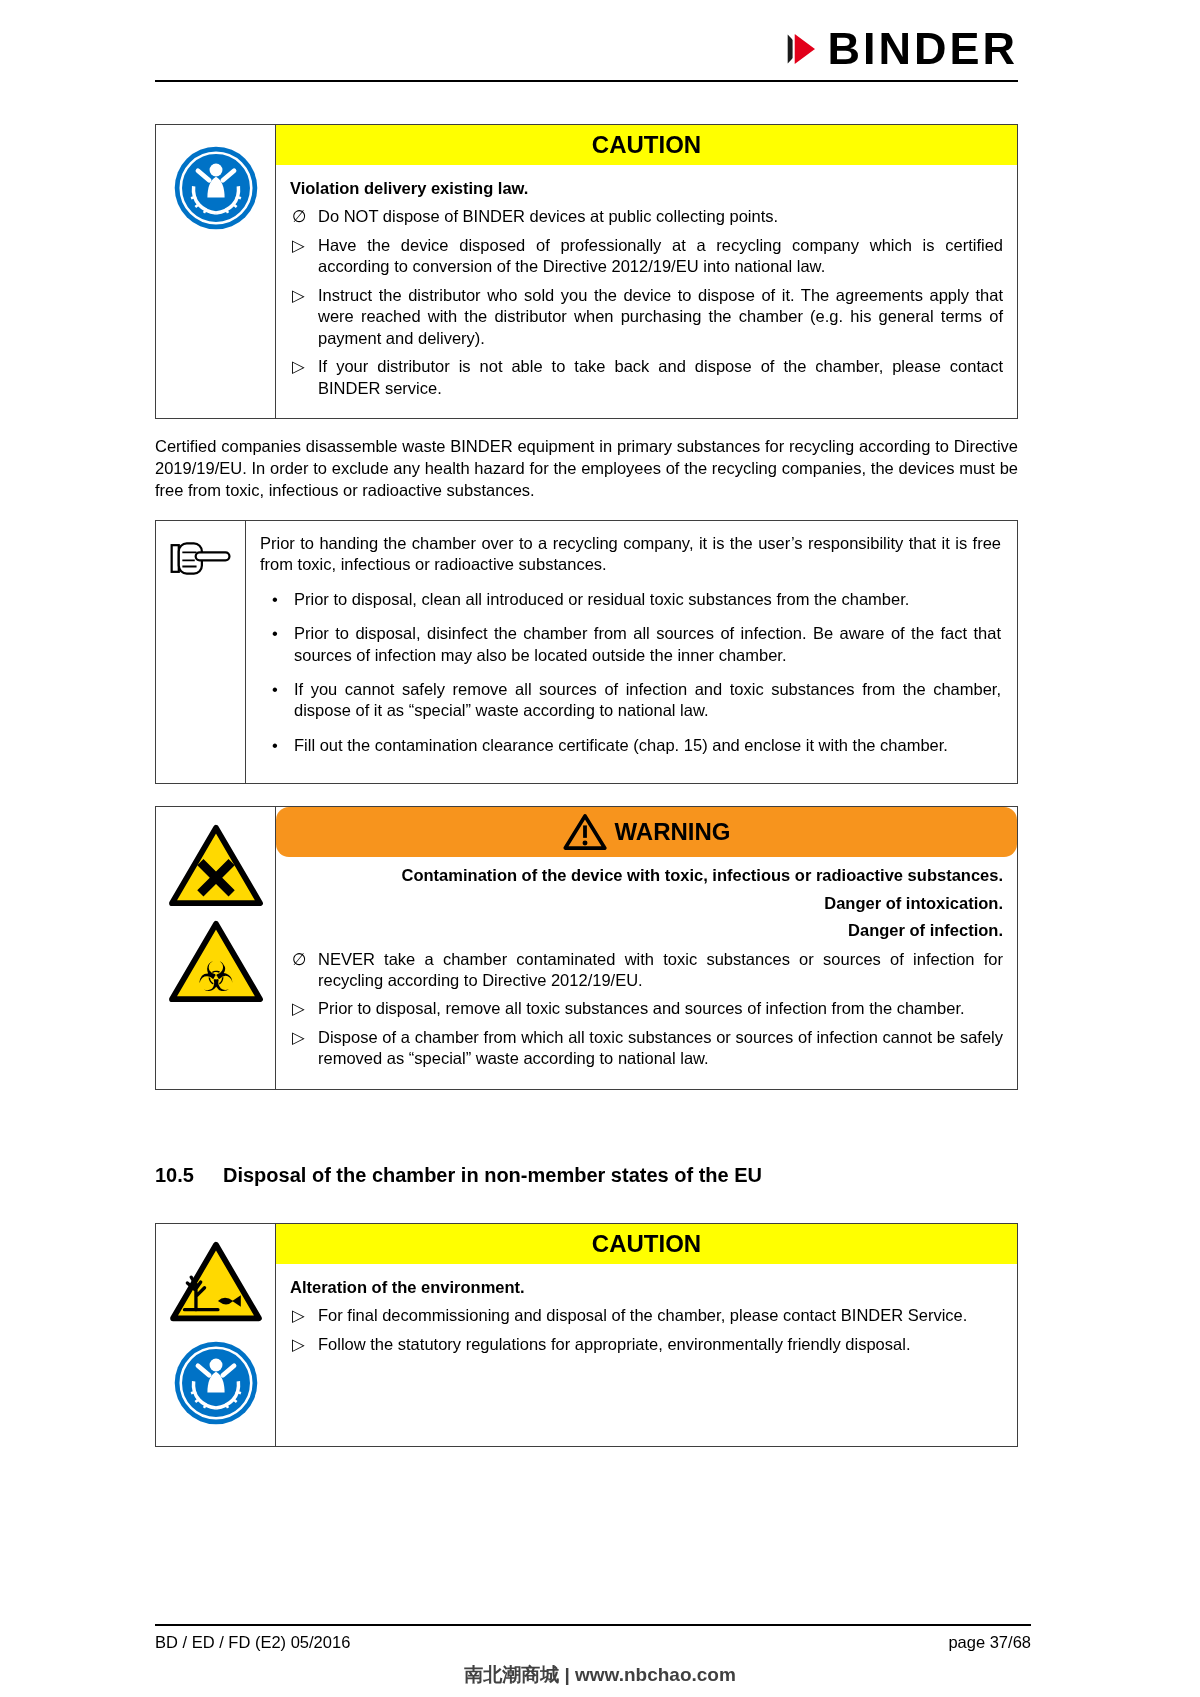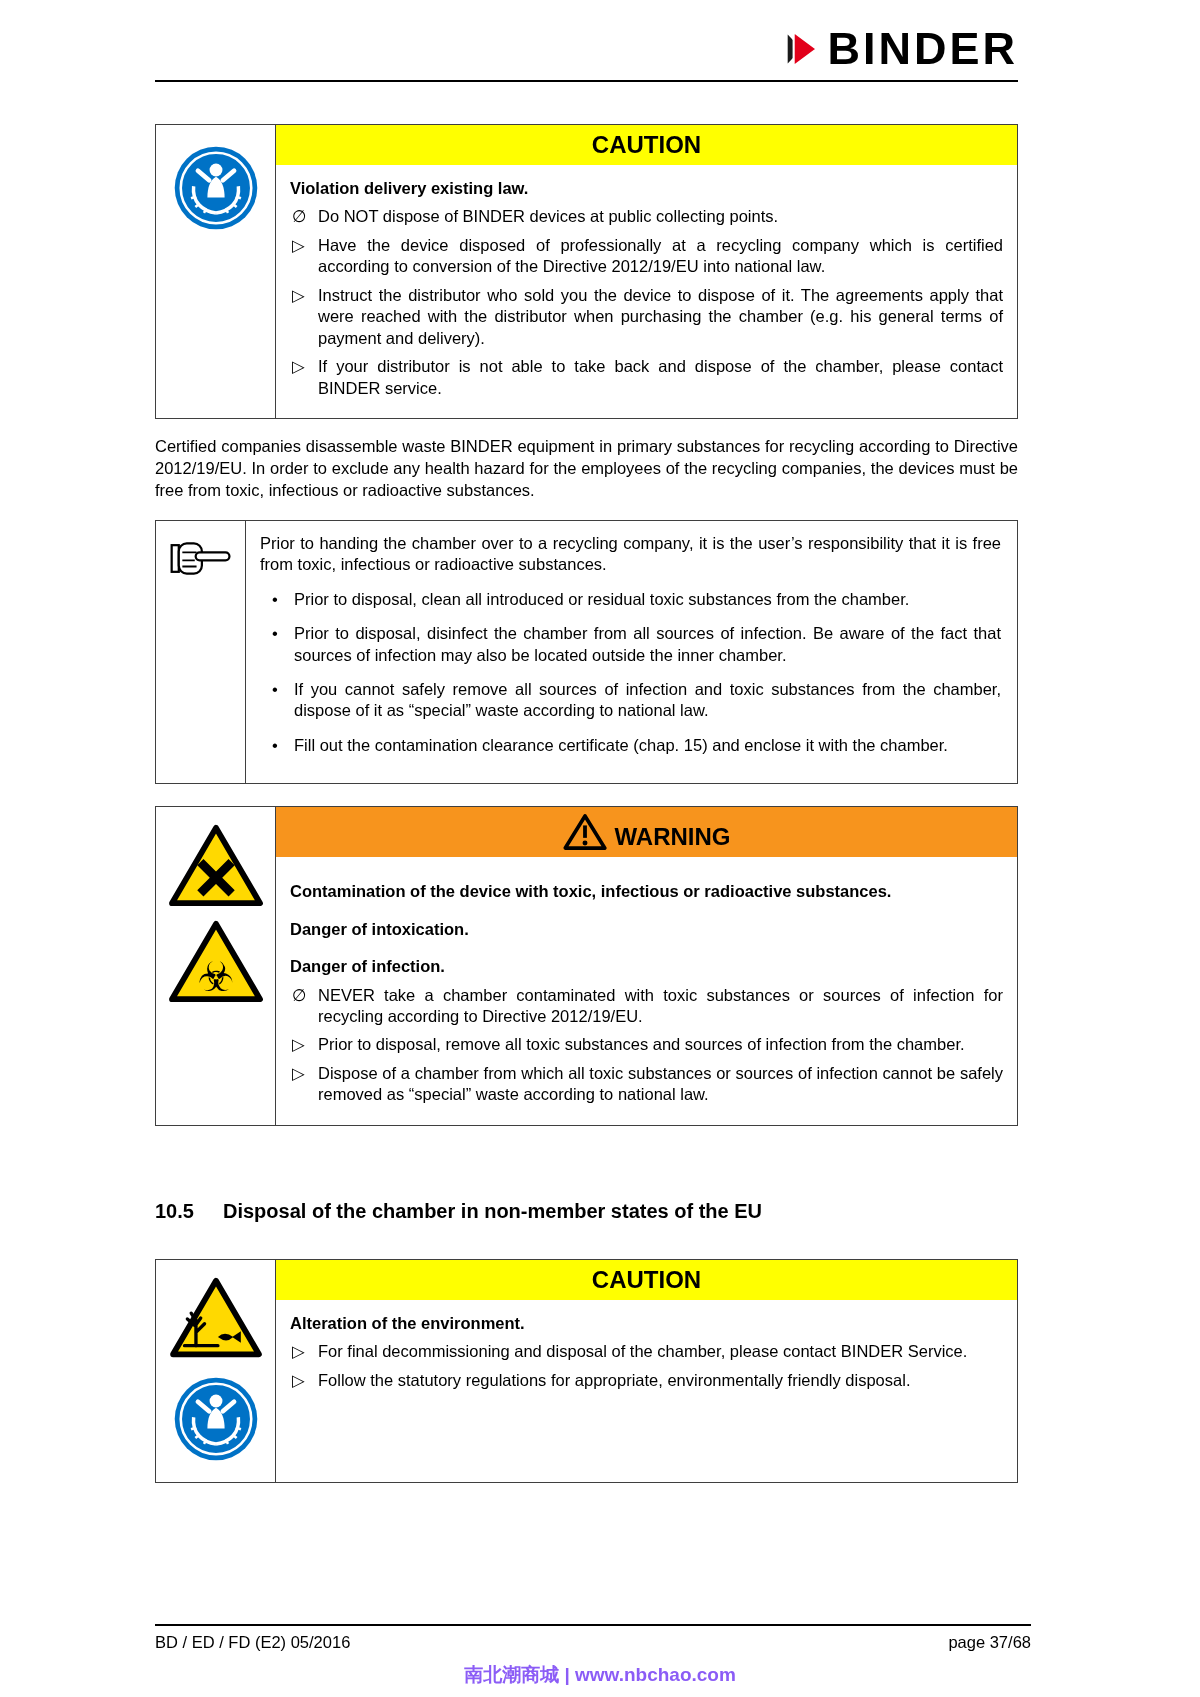--- a/index.html
+++ b/index.html
@@ -13,24 +13,24 @@
   .logo { display:flex; align-items:center; gap:7px; }
   .logo-text { font-size:45px; font-weight:bold; letter-spacing:3px; line-height:1; }
   .header-rule { border:none; border-top:2px solid #000; margin:9px 0 0 0; }
 
   
   .box { display:flex; border:1px solid #3f3f3f; background:#fff; }
   .icon-col { flex:0 0 120px; border-right:1px solid #3f3f3f; display:flex; flex-direction:column; align-items:center; padding:20px 6px; gap:14px; }
   .box-main { flex:1; display:flex; flex-direction:column; min-width:0; }
   .signal { text-align:center; font-weight:bold; font-size:24px; padding:6px 0; }
   .signal.caution { background:#FFFF00; }
-  .signal.warning { background:#F7941D; display:flex; align-items:flex-end; justify-content:center; gap:8px; }
+  .signal.warning { background:#F7941D; display:flex; align-items:center; justify-content:center; gap:8px;border-radius:13px; }
   .box-content { padding:8px 14px 12px 12px; font-size:16.5px; line-height:1.3; }
   .subtitle { font-weight:bold; margin:5px 0 7px 2px; }
-  .bold-line { font-weight:bold; margin:16px 0 6px 2px; }
+  .bold-line { font-weight:bold; margin:0 0 6px 2px;text-align:right; }
   .li { display:flex; margin:7px 0; }
   .li-marker { flex:0 0 30px; padding-left:4px; }
   .li-text { flex:1; text-align:justify; }
   .or-line { font-style:italic; margin:6px 0 6px 48px; }
 
   
   .para { margin-top:17px; font-size:16.5px; line-height:1.33; text-align:justify; }
 
   
   .note { margin-top:18px; }
@@ -46,21 +46,21 @@
 
   
   .section-heading { margin-top:74px; font-size:20px; font-weight:bold; display:flex; }
   .section-number { flex:0 0 68px; }
 
   .caution2 { margin-top:36px; }
   .caution2 .icon-col { gap:16px; padding-top:16px; }
 
   
   .footer { position:absolute; top:1624px; left:155px; width:876px; border-top:2px solid #000; padding-top:7px; display:flex; justify-content:space-between; font-size:16.5px; }
-  .watermark { position:absolute; top:1662px; left:0; width:1200px; text-align:center; font-size:19px; font-weight:bold; color:#8b5cf6; }
+  .watermark { position:absolute; top:1662px; left:0; width:1200px; text-align:center; font-size:19px; font-weight:bold; color:#404040; }
 
   svg { display:block; }
 </style>
 </head>
 <body>
 
 <div class="page">
   <div class="content">
 
     <div class="header-row">
@@ -103,21 +103,21 @@
             <span class="li-text">Instruct the distributor who sold you the device to dispose of it. The agreements apply that were reached with the distributor when purchasing the chamber (e.g. his general terms of payment and delivery).</span>
           </div>
           <div class="li">
             <span class="li-marker">▷</span>
             <span class="li-text">If your distributor is not able to take back and dispose of the chamber, please contact BINDER service.</span>
           </div>
         </div>
       </div>
     </div>
 
-    <p class="para">Certified companies disassemble waste BINDER equipment in primary substances for recycling according to Directive 2012/19/EU. In order to exclude any health hazard for the employees of the recycling companies, the devices must be free from toxic, infectious or radioactive substances.</p>
+    <p class="para">Certified companies disassemble waste BINDER equipment in primary substances for recycling according to Directive 2019/19/EU. In order to exclude any health hazard for the employees of the recycling companies, the devices must be free from toxic, infectious or radioactive substances.</p>
 
     <div class="box note">
       <div class="icon-col">
         <svg viewBox="0 0 72 48" width="64" height="43">
           <rect x="3" y="9" width="8" height="30" fill="#fff" stroke="#000" stroke-width="2.5"></rect>
           <rect x="11" y="7" width="26" height="34" rx="9" fill="#fff" stroke="#000" stroke-width="2.5"></rect>
           <rect x="30" y="17" width="38" height="9" rx="4.5" fill="#fff" stroke="#000" stroke-width="2.5"></rect>
           <path d="M15 17 h16 M15 26 h14 M15 33 h16" stroke="#000" stroke-width="2" fill="none"></path>
         </svg>
       </div>

